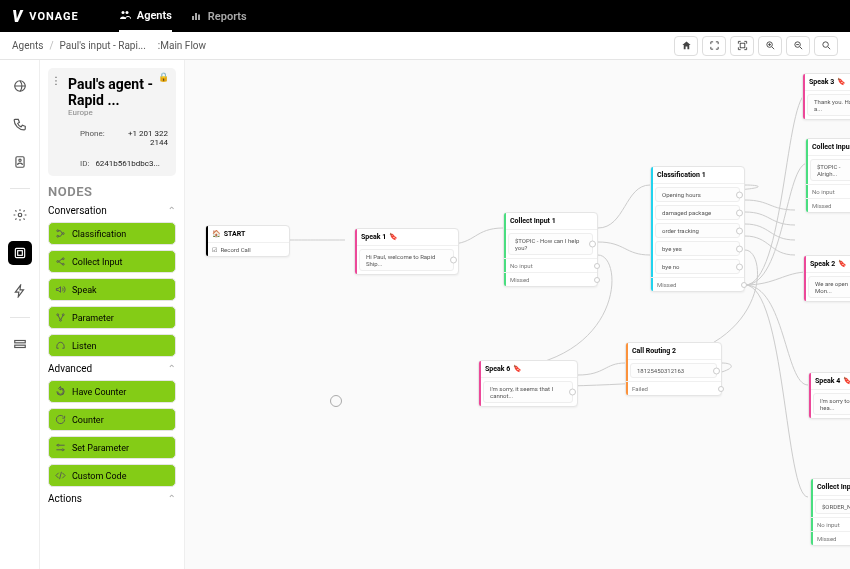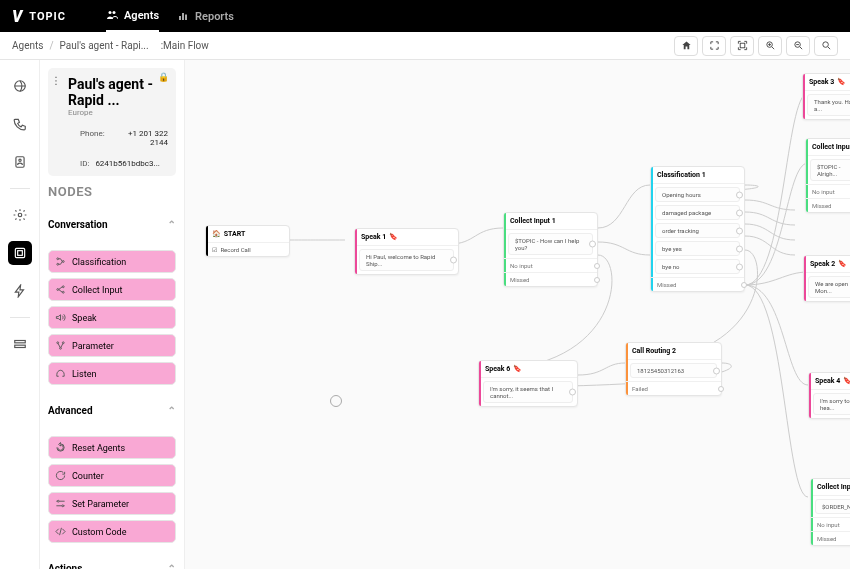--- a/index.html
+++ b/index.html
@@ -37,23 +37,23 @@
 .agent-card { background: #f4f4f4; border-radius: 5px; padding: 8px; position: relative; margin-bottom: 8px; }
 .agent-card .lock { position: absolute; top: 4px; right: 4px; width: 14px; height: 14px; font-size: 9px; color: #888; }
 .agent-card .dots { position: absolute; top: 10px; left: 3px; font-size: 10px; color: #555; cursor: pointer; line-height:6px; }
 .agent-title { font-size: 14px; font-weight: 700; margin-left: 12px; }
 .agent-sub { font-size: 8px; color: #888; margin-left: 12px; }
 .agent-row { font-size: 8px; margin-top: 12px; display: flex; gap: 6px; }
 .agent-row .k { color: #555; padding-left: 24px; }
 .agent-row .v { color: #222; text-align: right; }
 
 .section-label { font-size: 13px; font-weight: 600; color: #888; letter-spacing: 0.5px; margin: 8px 0 4px; text-transform: uppercase; }
-.section-header { display: flex; justify-content: space-between; align-items: center; font-size: 10px; font-weight: 700; margin: 20px 0; cursor: pointer; }
+.section-header { display: flex; justify-content: space-between; align-items: center; font-size: 10px; font-weight: 400; margin: 6px 0; cursor: pointer; }
 .section-header .chev { color: #aaa; font-size: 10px; }
-.node-item { display: flex; align-items: center; gap: 6px; padding: 5px 6px; border: 1px solid #e5e5e5; border-radius: 5px; margin-bottom: 5px; font-size: 9px; cursor: grab; background:#f9a8d4; }
+.node-item { display: flex; align-items: center; gap: 6px; padding: 5px 6px; border: 1px solid #e5e5e5; border-radius: 5px; margin-bottom: 5px; font-size: 9px; cursor: grab; background:#84cc16; }
 .node-item svg { width: 11px; height: 11px; color: #555; flex-shrink: 0; }
 
 
 .canvas { flex: 1; position: relative; background-image: radial-gradient(#ddd 0.5px, transparent 0.5px); background-size: 12px 12px; background-color: #fafafa; overflow: hidden; }
 
 .fnode { position: absolute; background: #fff; border: 1px solid #e5e5e5; border-radius: 4px; box-shadow: 0 1px 2px rgba(0,0,0,0.05); font-size: 7px; }
 .fnode::before { content: ''; position: absolute; left: 0; top: 0; bottom: 0; width: 2px; border-radius: 2px 0 0 2px; }
 .fnode .hdr { display: flex; align-items: center; gap: 3px; padding: 4px 6px; font-weight: 700; font-size: 7px; border-bottom: 1px solid #f0f0f0; }
 .fnode .opt { padding: 3px 6px; margin: 3px 4px; border: 1px solid #eee; border-radius: 3px; font-size: 6px; color: #555; position: relative; background:#fdfdfd; }
 .fnode .opt::after { content: ''; position: absolute; right: -4px; top: 50%; width: 5px; height: 5px; background: #fff; border: 1px solid #ccc; border-radius: 50%; transform: translateY(-50%); }
@@ -70,21 +70,21 @@
 .conn line, .conn path { stroke: #ccc; stroke-width: 1; fill: none; }
 
 .cursor-ghost { position: absolute; width: 12px; height: 12px; border: 1px solid #aaa; border-radius: 50%; }
 </style>
 </head>
 <body>
 
 <div class="topbar">
   <div class="logo">
     <span class="logo-v">V</span>
-    <span>TOPIC</span>
+    <span>VONAGE</span>
   </div>
   <div class="topnav">
     <div class="topnav-item active">
       <svg viewBox="0 0 24 24" fill="currentColor">
           <circle cx="8" cy="7" r="3"></circle>
           <circle cx="16" cy="7" r="3"></circle>
           <path d="M2 20c0-3 3-5 6-5s6 2 6 5"></path>
           <path d="M12 20c0-3 3-5 6-5s6 2 6 5" fill="none" stroke="currentColor" stroke-width="2"></path>
         </svg>
       <span>Agents</span>
@@ -97,21 +97,21 @@
         </svg>
       <span>Reports</span>
     </div>
   </div>
 </div>
 
 <div class="breadbar">
   <div class="breadcrumb">
     <a>Agents</a>
     <span class="sep">/</span>
-    <a>Paul's agent - Rapi...</a>
+    <a>Paul's input - Rapi...</a>
     <span class="sep"> </span>
     <span>:Main Flow</span>
   </div>
   <div class="bread-tools">
     <div class="tool-btn">
         <svg width="11" height="11" viewBox="0 0 24 24" fill="currentColor">
           <path d="M12 3l9 8h-3v9h-4v-6h-4v6H6v-9H3z"></path>
         </svg>
       </div>
     <div class="tool-btn">
@@ -257,21 +257,21 @@
       </div>
 
     <div class="section-header">
       <span>Advanced</span>
       <span class="chev">⌃</span>
     </div>
     <div class="node-item">
         <svg viewBox="0 0 24 24" fill="none" stroke="currentColor" stroke-width="2">
           <path d="M4 12a8 8 0 108-8V1L8 5l4 4V6a6 6 0 11-6 6"></path>
         </svg>
-        <span>Reset Agents</span>
+        <span>Have Counter</span>
       </div>
     <div class="node-item">
         <svg viewBox="0 0 24 24" fill="none" stroke="currentColor" stroke-width="2">
           <path d="M21 12a9 9 0 11-3-6.7M21 4v5h-5"></path>
         </svg>
         <span>Counter</span>
       </div>
     <div class="node-item">
         <svg viewBox="0 0 24 24" fill="none" stroke="currentColor" stroke-width="2">
           <circle cx="7" cy="7" r="2"></circle>

